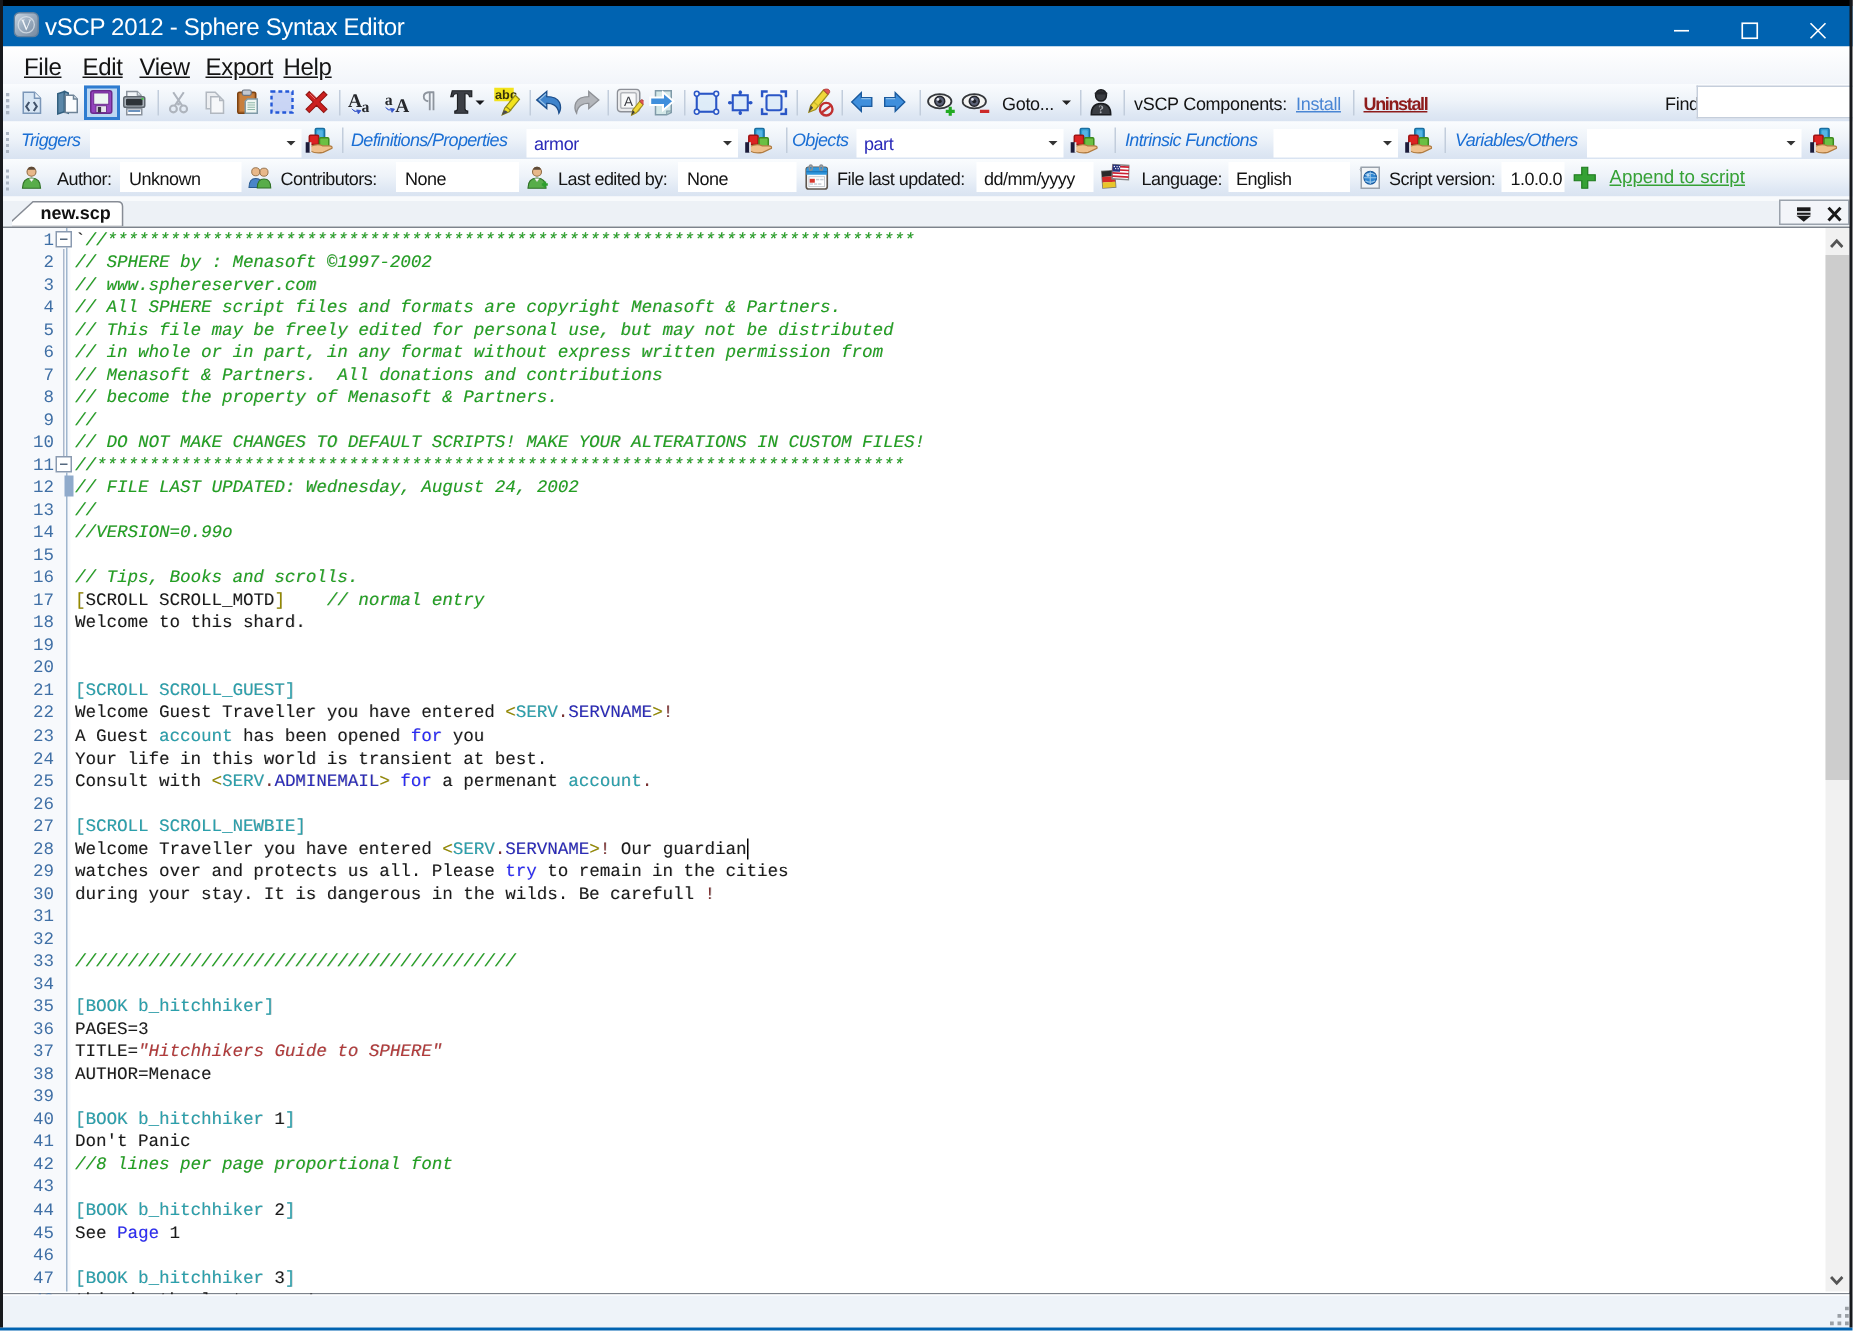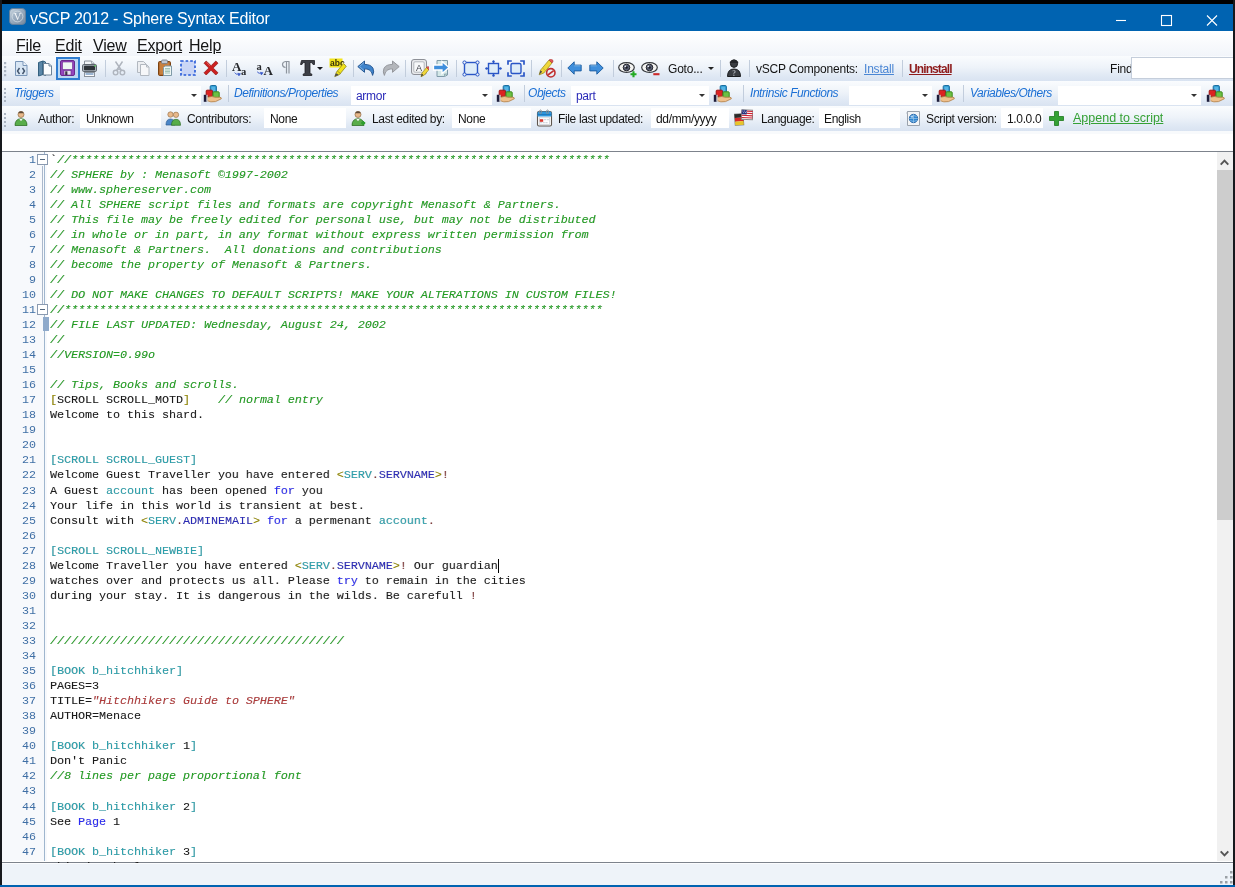--- a/index.html
+++ b/index.html
@@ -452,20 +452,37 @@
       </svg>
       <span class="flbl" style="left:926px;">Script version:</span>
       <div class="fld" style="left:1001px;width:42px;"></div>
       <span class="fval" style="left:1007px;">1.0.0.0</span>
       <svg class="ic" style="left:1048px;top:4px;width:17px;height:17px;" viewBox="0 0 17 17">
         <path d="M6.5 1.5 h4 v5 h5 v4 h-5 v5 h-4 v-5 h-5 v-4 h5 z" fill="#35a135" stroke="#1d7a1d" stroke-width="0.8"></path>
       </svg>
       <span class="abs" style="left:1073px;top:5px;font-size:12.5px;color:#35a135;text-decoration:underline;position:absolute;">Append to script</span>
     </div>
   <div id="tbgap"></div>
+  <div id="tabbar">
+    <div id="tab">
+      <svg width="78" height="17" viewBox="0 0 78 17">
+        <path d="M14 0.5 H70.5 Q73.7 0.5 73.7 3.7 V17 H-4 Z" fill="#fff" stroke="#878c95" stroke-width="1"></path>
+      </svg>
+      <span class="t">new.scp</span>
+    </div>
+    <div class="abs" style="left:1186px;top:-1px;width:47px;height:17px;background:#f3f5f9;border:1px solid #9aa2ac;"></div>
+      <svg class="abs" style="left:1197px; top:3px;" width="36" height="11" viewBox="0 0 36 11">
+        <g fill="#1a1a1a">
+          <rect x="1" y="1.2" width="9" height="2.6"></rect>
+          <rect x="1" y="4.8" width="9" height="1.4"></rect>
+          <path d="M0.6 6.8 L10.4 6.8 L5.5 10.8 Z"></path>
+        </g>
+        <path d="M22 1.5 L30 10 M30 1.5 L22 10" stroke="#1a1a1a" stroke-width="2" fill="none"></path>
+      </svg>
+  </div>
   <div id="edborder"></div>
   <div id="gutter"></div>
   <div id="gutsep"></div>
   <div id="nums">1
 2
 3
 4
 5
 6
 7

